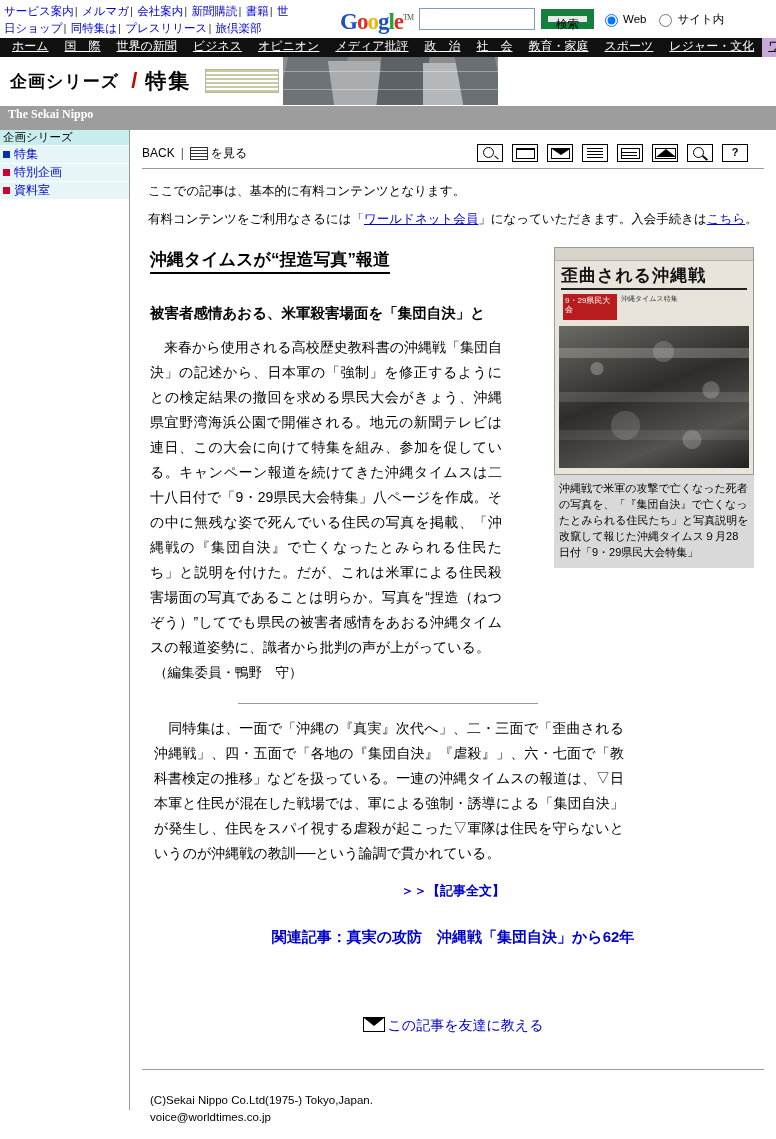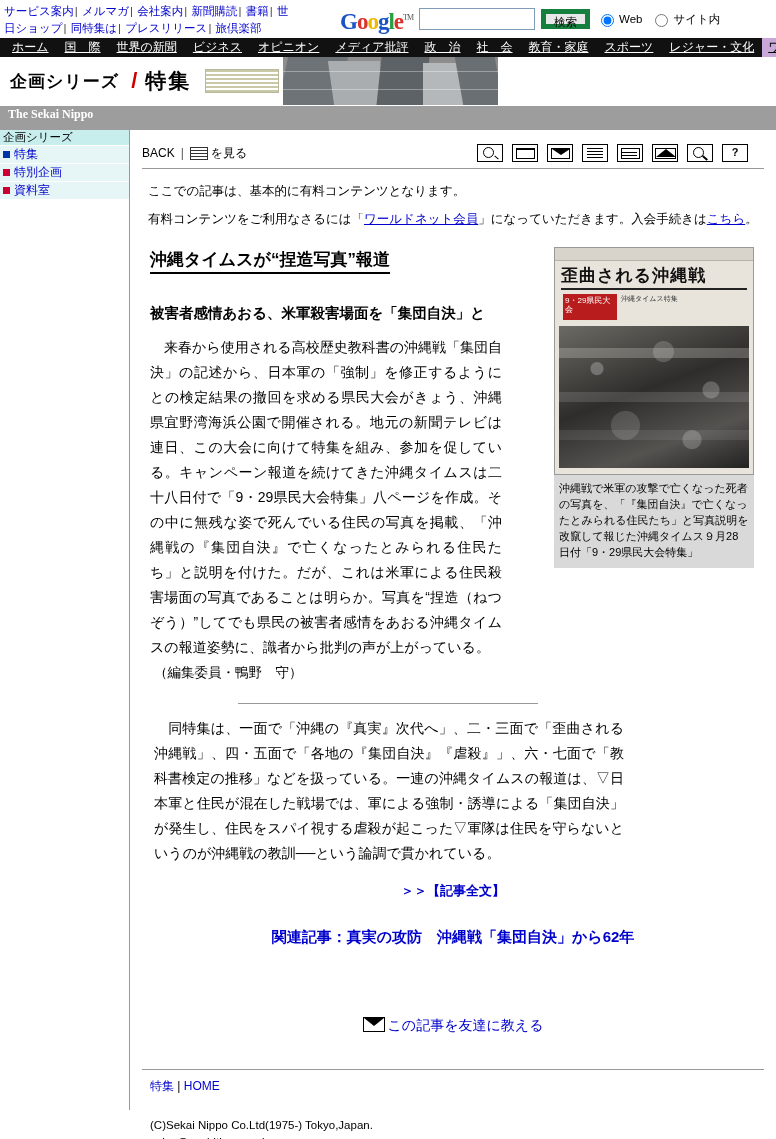--- a/index.html
+++ b/index.html
@@ -61,38 +61,39 @@
   .g-input {
     width: 110px;
     height: 18px;
     border: 1px solid #7f9db9;
     background: #fff;
     font-size: 11px;
   }
   .g-btn {
     height: 20px;
     font-size: 11.5px;
-    border: 5px solid #15803d;
+    border: 7px solid #15803d;
     background: #e8e8e8;
     padding: 1px 8px;
     font-family: "Liberation Sans", sans-serif;
   }
   .radio-group { font-size: 11.5px; display: flex; align-items: center; gap: 2px;}
   .radio-group label { margin-right: 6px; }
 
   
   .navbar {
     background: #111111;
     color: #ffffff;
     height: 19px;
     display: flex;
     align-items: center;
     font-size: 12px;
     padding-left: 4px;
     box-sizing: border-box;
+    font-family: Liberation Mono, monospace;
   }
   .navbar .item {
     color: #ffffff;
     padding: 0 8px;
     white-space: nowrap;
     line-height: 19px;
   }
   .navbar .item.highlight {
     background: #c8a8d8;
     color: #000000;
@@ -594,25 +595,20 @@
       <div class="related">
         <a href="#">関連記事：真実の攻防　沖縄戦「集団自決」から62年</a>
       </div>
 
       <div class="tell-friend">
         <a href="#"><span class="env-inline"></span><span>この記事を友達に教える</span></a>
       </div>
 
       <hr class="footer-rule">
 
-      <div class="footer-links">
-        <a href="#">特集</a>
-        <span>|</span>
-        <a href="#">HOME</a>
-      </div>
 
       <div class="copyright">
         <div>(C)Sekai Nippo Co.Ltd(1975-) Tokyo,Japan.</div>
         <div>voice@worldtimes.co.jp</div>
       </div>
     </div>
   </div>
 </div>
 
 </body></html>

